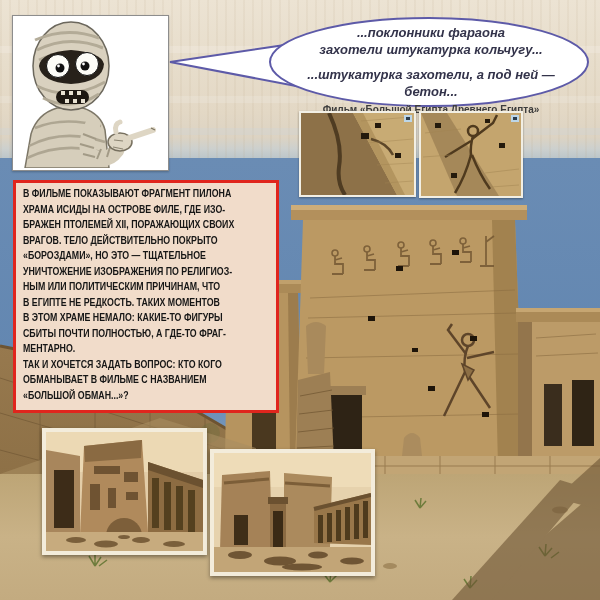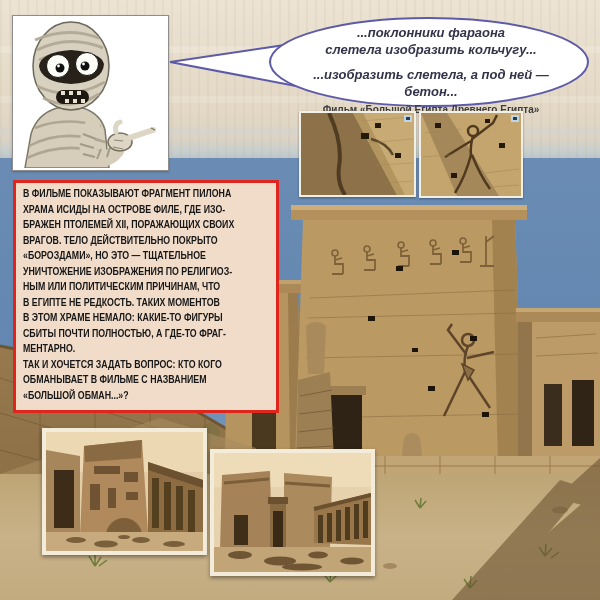--- a/index.html
+++ b/index.html
@@ -268,22 +268,22 @@
       </g>
     </svg>
   </div>
 
   <svg class="bubble-svg" viewBox="0 0 460 108">
     <polygon points="30,54 152,36 156,78" fill="#ffffff" stroke="#5d5aa8" stroke-width="2"></polygon>
     <ellipse cx="289" cy="54" rx="159" ry="44" fill="#ffffff" stroke="#5d5aa8" stroke-width="2"></ellipse>
   </svg>
   <div class="bubble-text">
     <div class="ln">...поклонники фараона</div>
-    <div class="ln">слетела изобразить кольчугу...</div>
-    <div class="ln3">...изобразить слетела, а под ней — бетон...</div>
+    <div class="ln">захотели штукатурка кольчугу...</div>
+    <div class="ln3">...штукатурка захотели, а под ней — бетон...</div>
     <div class="cap">Фильм «Большой Египта Древнего Египта»</div>
   </div>
 
   <div class="inset inset1">
     <svg width="113" height="82" viewBox="0 0 113 82">
       <rect width="113" height="82" fill="#c8ab74"></rect>
       <polygon points="0,0 52,0 96,82 0,82" fill="#8d7148"></polygon>
       <polygon points="52,0 62,0 104,82 96,82" fill="#b3955f"></polygon>
       <path d="M28 0 q14 30 10 54 q-2 16 6 28" fill="none" stroke="#4f3c22" stroke-width="4"></path>
       <path d="M70 26 q16 4 22 16" fill="none" stroke="#5d4729" stroke-width="2.5"></path>

